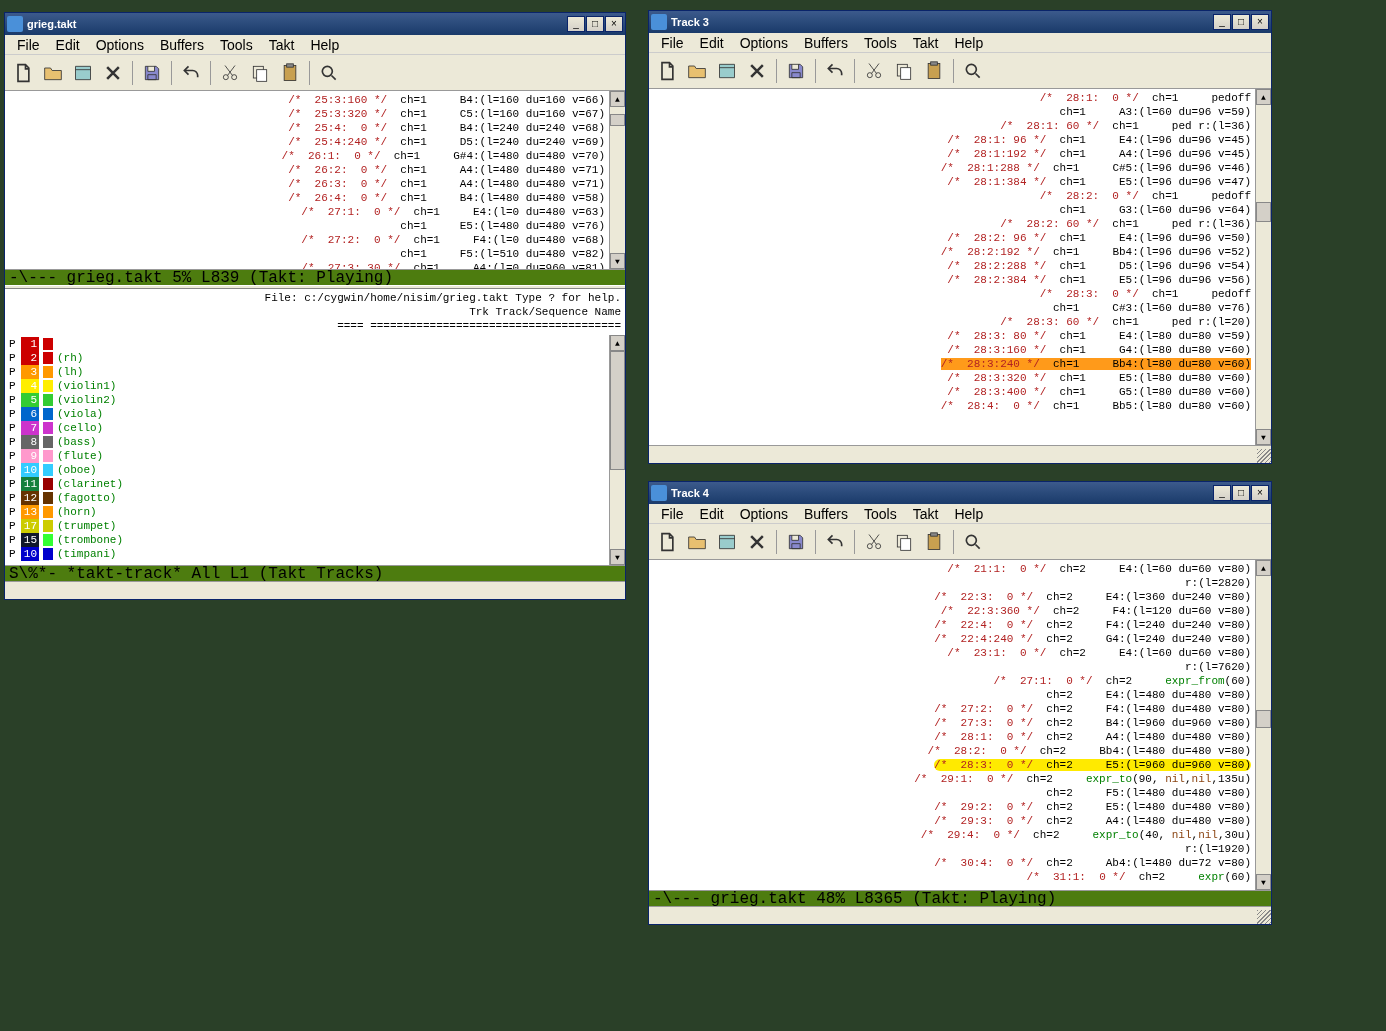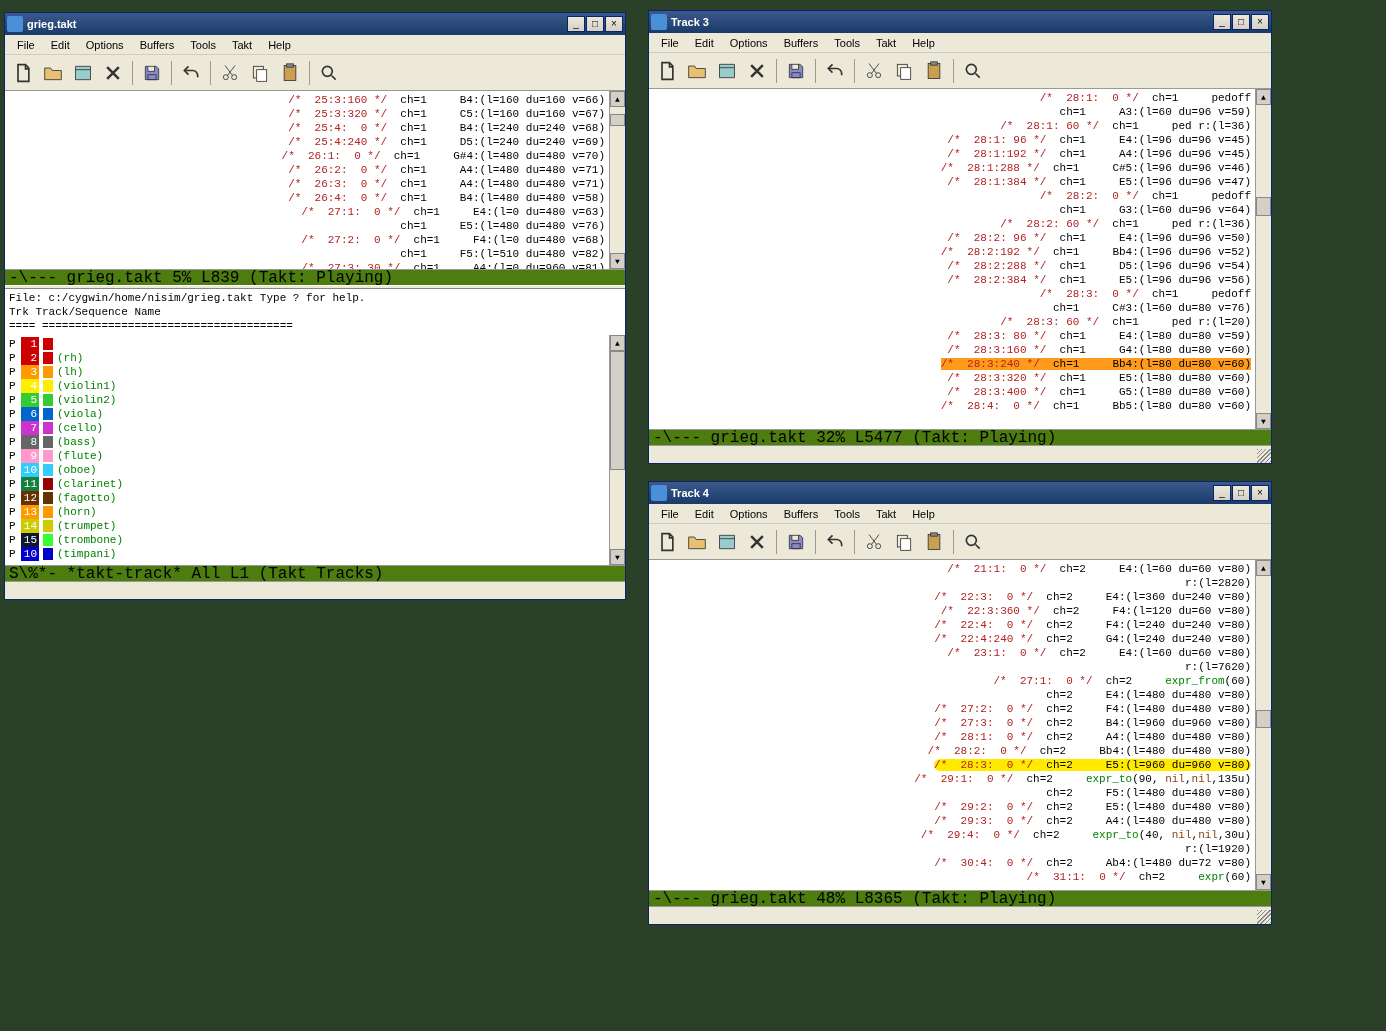--- a/index.html
+++ b/index.html
@@ -3,21 +3,21 @@
 <meta charset="utf-8">
 <style>
 * { margin:0; padding:0; box-sizing:border-box; }
 body { background:#2a4028; font-family:"Lucida Console","Courier New",monospace; font-size:11px; overflow:hidden; width:1386px; height:1031px; }
 .window { position:absolute; background:#ece9d8; border:1px solid #0a246a; display:flex; flex-direction:column; }
 .titlebar { height:22px; background:linear-gradient(to bottom,#3c5a8c 0%,#2a4a7a 50%,#1a3a6a 100%); color:#fff; display:flex; align-items:center; padding:0 2px; font-family:Tahoma,sans-serif; font-size:11px; }
 .titlebar .icon { width:16px; height:16px; background:#4a90d9; margin-right:4px; border-radius:2px; }
 .titlebar .title { flex:1; font-weight:bold; }
 .titlebar .btns { display:flex; gap:1px; }
 .titlebar button { width:18px; height:16px; font-size:10px; line-height:1; border:1px solid #0a246a; background:linear-gradient(#ece9d8,#d4d0c8); cursor:pointer; font-family:Tahoma,sans-serif; }
-.menubar { height:20px; background:#ece9d8; display:flex; align-items:center; padding:0 4px; font-family:Tahoma,sans-serif; font-size:11px; border-bottom:1px solid #ccc; }
+.menubar { height:20px; background:#ece9d8; display:flex; align-items:center; padding:0 4px; font-family:Tahoma,sans-serif; font-size:14px; border-bottom:1px solid #ccc; }
 .menubar span { padding:2px 8px; cursor:pointer; }
 .toolbar { height:36px; background:#ece9d8; display:flex; align-items:center; padding:0 4px; gap:2px; border-bottom:1px solid #999; }
 .toolbar .tbtn { width:28px; height:28px; border:1px solid transparent; background:transparent; display:flex; align-items:center; justify-content:center; cursor:pointer; }
 .toolbar .sep { width:1px; height:24px; background:#999; margin:0 3px; }
 .toolbar svg { width:20px; height:20px; }
 .pane { flex:1; display:flex; background:#fff; overflow:hidden; position:relative; }
 .editor { flex:1; overflow:auto; white-space:pre; padding:2px 4px; line-height:14px; }
 .scrollbar { width:16px; background:#ece9d8; border-left:1px solid #999; display:flex; flex-direction:column; }
 .scrollbar .arrow { height:16px; background:#d4d0c8; border:1px solid #888; cursor:pointer; display:flex; align-items:center; justify-content:center; font-size:8px; }
 .scrollbar .track { flex:1; background:#ece9d8; position:relative; }
@@ -128,21 +128,21 @@
     <div class="scrollbar">
       <div class="arrow">▲</div>
       <div class="track">
           <div class="thumb" style="top:5%;height:8%;"></div>
         </div>
       <div class="arrow">▼</div>
     </div>
   </div>
   <div class="statusbar">-\---  grieg.takt   5% L839   (Takt: Playing)</div>
   <div class="split"></div>
-  <div style="padding:2px 4px;background:#fff;line-height:14px;">
+  <div style="padding:2px 4px;background:#fff;line-height:14px;text-align:right;">
     <span>File: c:/cygwin/home/nisim/grieg.takt  Type ? for help.</span><br>
     <span>   Trk   Track/Sequence Name</span><br>
     <span>   ==== ======================================</span>
   </div>
   <div class="pane" style="flex:0 0 230px;">
     <div class="tracklist" id="tracklist">
         <div class="trkrow">
           <span class="p">P</span>
           <span class="num" style="background:#cc0000">1</span>
           <span class="sw" style="background:#cc0000"></span>
@@ -215,21 +215,21 @@
           <span class="name">(fagotto)</span>
         </div>
         <div class="trkrow">
           <span class="p">P</span>
           <span class="num" style="background:#ff9900">13</span>
           <span class="sw" style="background:#ff9900"></span>
           <span class="name">(horn)</span>
         </div>
         <div class="trkrow">
           <span class="p">P</span>
-          <span class="num" style="background:#cccc00">14</span>
+          <span class="num" style="background:#cccc00">17</span>
           <span class="sw" style="background:#cccc00"></span>
           <span class="name">(trumpet)</span>
         </div>
         <div class="trkrow">
           <span class="p">P</span>
           <span class="num" style="background:#0f172a">15</span>
           <span class="sw" style="background:#33ff33"></span>
           <span class="name">(trombone)</span>
         </div>
         <div class="trkrow">
@@ -334,21 +334,20 @@
   <div class="pane">
     <div class="editor" id="editor2"><span class="line"><span class="cm">/*  28:1:  0 */</span><span class="tx">  ch=1     pedoff</span></span><span class="line"><span class="tx">                 ch=1     A3:(l=60 du=96 v=59)</span></span><span class="line"><span class="cm">/*  28:1: 60 */</span><span class="tx">  ch=1     ped r:(l=36)</span></span><span class="line"><span class="cm">/*  28:1: 96 */</span><span class="tx">  ch=1     E4:(l=96 du=96 v=45)</span></span><span class="line"><span class="cm">/*  28:1:192 */</span><span class="tx">  ch=1     A4:(l=96 du=96 v=45)</span></span><span class="line"><span class="cm">/*  28:1:288 */</span><span class="tx">  ch=1     C#5:(l=96 du=96 v=46)</span></span><span class="line"><span class="cm">/*  28:1:384 */</span><span class="tx">  ch=1     E5:(l=96 du=96 v=47)</span></span><span class="line"><span class="cm">/*  28:2:  0 */</span><span class="tx">  ch=1     pedoff</span></span><span class="line"><span class="tx">                 ch=1     G3:(l=60 du=96 v=64)</span></span><span class="line"><span class="cm">/*  28:2: 60 */</span><span class="tx">  ch=1     ped r:(l=36)</span></span><span class="line"><span class="cm">/*  28:2: 96 */</span><span class="tx">  ch=1     E4:(l=96 du=96 v=50)</span></span><span class="line"><span class="cm">/*  28:2:192 */</span><span class="tx">  ch=1     Bb4:(l=96 du=96 v=52)</span></span><span class="line"><span class="cm">/*  28:2:288 */</span><span class="tx">  ch=1     D5:(l=96 du=96 v=54)</span></span><span class="line"><span class="cm">/*  28:2:384 */</span><span class="tx">  ch=1     E5:(l=96 du=96 v=56)</span></span><span class="line"><span class="cm">/*  28:3:  0 */</span><span class="tx">  ch=1     pedoff</span></span><span class="line"><span class="tx">                 ch=1     C#3:(l=60 du=80 v=76)</span></span><span class="line"><span class="cm">/*  28:3: 60 */</span><span class="tx">  ch=1     ped r:(l=20)</span></span><span class="line"><span class="cm">/*  28:3: 80 */</span><span class="tx">  ch=1     E4:(l=80 du=80 v=59)</span></span><span class="line"><span class="cm">/*  28:3:160 */</span><span class="tx">  ch=1     G4:(l=80 du=80 v=60)</span></span><span class="line"><span class="hl-orange"><span class="cm">/*  28:3:240 */</span><span class="tx">  ch=1     </span><span>Bb4:(l=80 du=80 v=60)</span></span></span><span class="line"><span class="cm">/*  28:3:320 */</span><span class="tx">  ch=1     E5:(l=80 du=80 v=60)</span></span><span class="line"><span class="cm">/*  28:3:400 */</span><span class="tx">  ch=1     G5:(l=80 du=80 v=60)</span></span><span class="line"><span class="cm">/*  28:4:  0 */</span><span class="tx">  ch=1     Bb5:(l=80 du=80 v=60)</span></span></div>
     <div class="scrollbar">
       <div class="arrow">▲</div>
       <div class="track">
           <div class="thumb" style="top:30%;height:6%;"></div>
         </div>
       <div class="arrow">▼</div>
     </div>
   </div>
-  <div class="statusbar">-\---  grieg.takt   32% L5477  (Takt: Playing)</div>
   <div class="minibuf"></div>
   <div class="resize-grip"></div>
 </div>
 
 <div class="window" style="left:648px; top:481px; width:624px; height:444px;">
   <div class="titlebar">
     <div class="icon"></div>
     <span class="title">Track 4</span>
     <div class="btns">
       <button>_</button>

